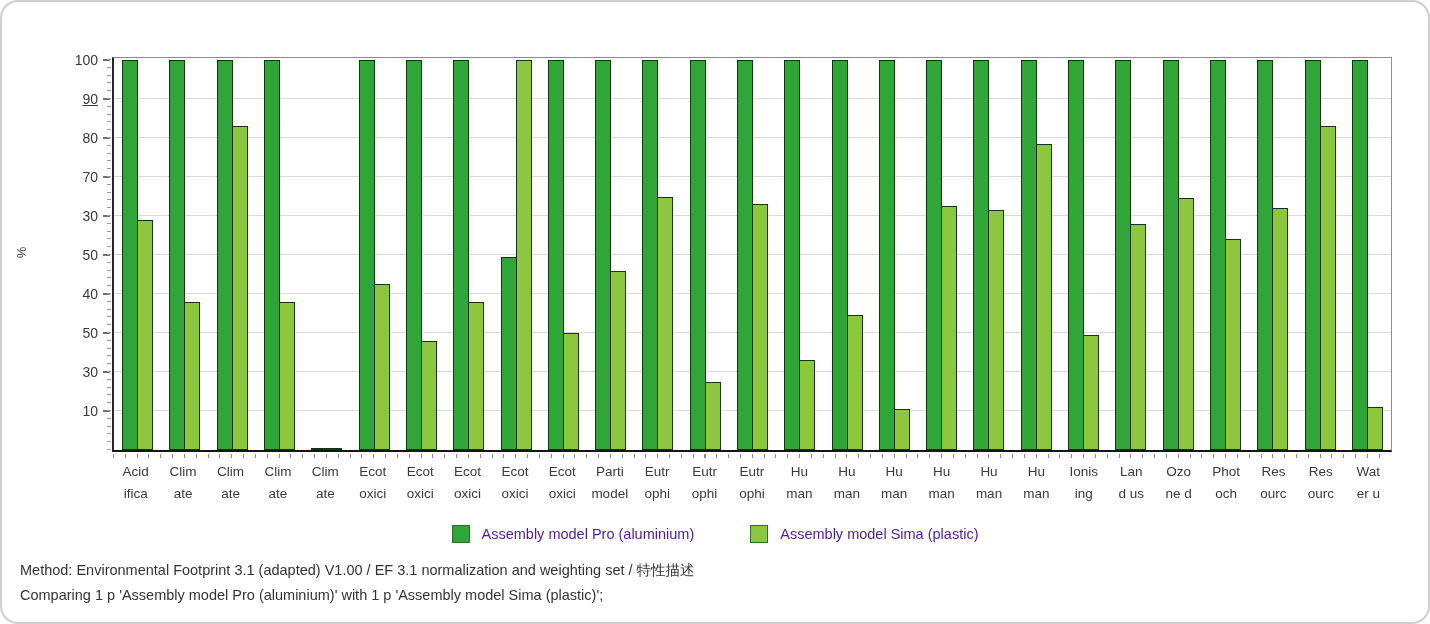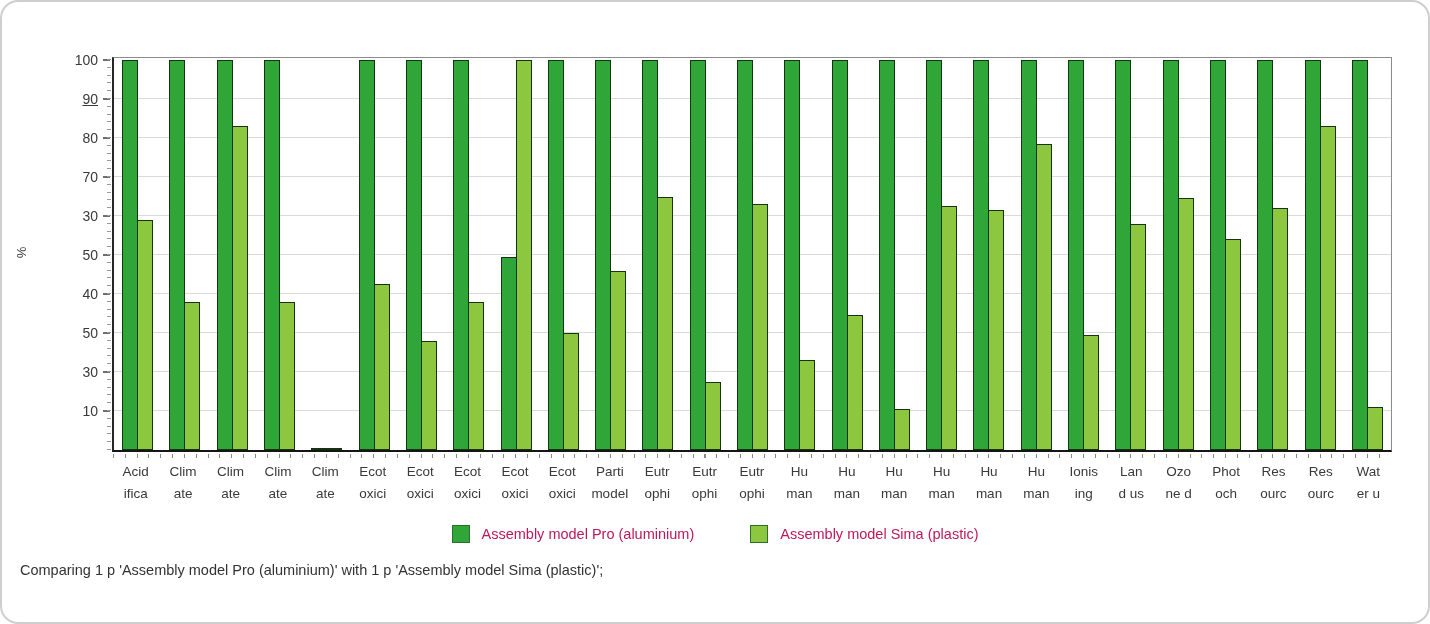--- a/index.html
+++ b/index.html
@@ -146,21 +146,21 @@
     align-items: center;
     gap: 12px;
   }
   .legend-swatch {
     width: 18px;
     height: 18px;
     border: 1px solid #2c6e2c;
   }
   .legend-label {
     font-size: 14.5px;
-    color: #be185d;
+    color: #4c1d95;
   }
 
   
   .footer {
     position: absolute;
     left: 18px;
     top: 556px;
     font-size: 14.5px;
     line-height: 25px;
     color: #333333;
@@ -440,16 +440,17 @@
       <span class="legend-swatch" style="background: rgb(47, 166, 55);"></span>
       <span class="legend-label">Assembly model Pro (aluminium)</span>
     </div>
     <div class="legend-item">
       <span class="legend-swatch" style="background: rgb(141, 198, 63);"></span>
       <span class="legend-label">Assembly model Sima (plastic)</span>
     </div>
   </div>
 
   <div class="footer">
+    <div>Method: Environmental Footprint 3.1 (adapted) V1.00 / EF 3.1 normalization and weighting set / 特性描述</div>
     <div>Comparing 1 p 'Assembly model Pro (aluminium)' with 1 p 'Assembly model Sima (plastic)';</div>
   </div>
 
 </div>
 
 </body></html>

